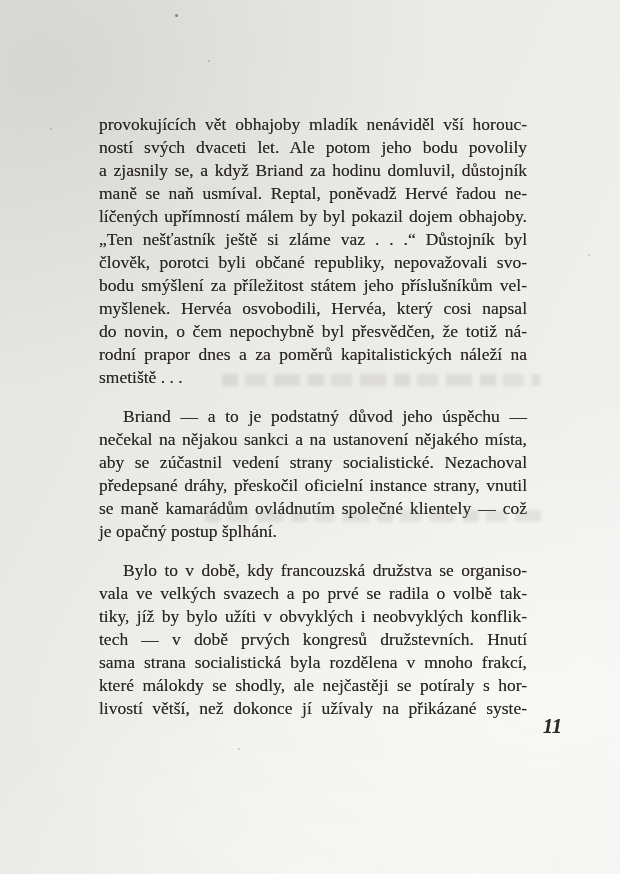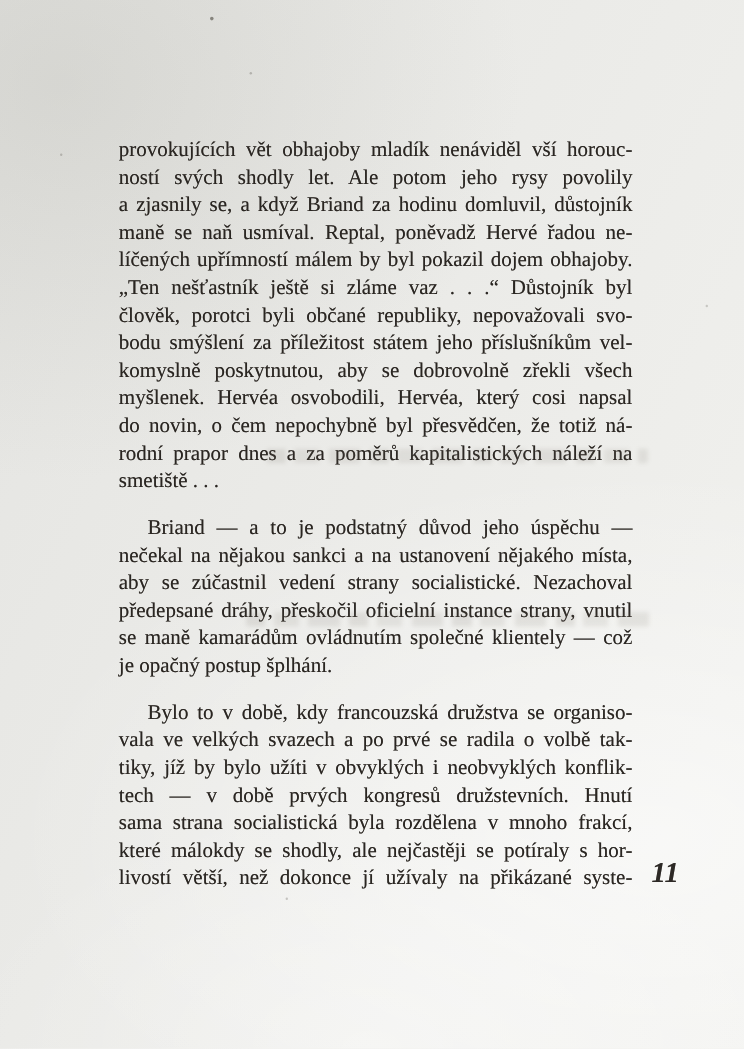--- a/index.html
+++ b/index.html
@@ -33,21 +33,21 @@
     white-space:normal;
     height:23px;overflow:visible;
   }
   .line.endline{
     text-align:right;
     text-align-last:left;
   }
   .line.indent{text-indent:24px;}
   .page-number{
     position:absolute;left:543px;top:715px;width:34px;
-    font-style:italic;font-weight:700;font-size:24px;
+    font-style:italic;font-weight:700;font-size:20px;
     color:#2d2926;text-align:left;
     text-shadow:0 0 0.5px rgba(46,40,34,0.5);
   }
   .ghost{
     position:absolute;height:12px;border-radius:2px;
     background:repeating-linear-gradient(90deg,
       rgba(118,112,102,0.38) 0 16px, rgba(118,112,102,0) 16px 23px,
       rgba(118,112,102,0.30) 23px 44px, rgba(118,112,102,0) 44px 52px,
       rgba(118,112,102,0.34) 52px 78px, rgba(118,112,102,0) 78px 86px);
     filter:blur(1.6px);
@@ -60,28 +60,27 @@
   }
 </style>
 </head>
 <body>
 
 <div class="scan-page">
 
   <div class="text-block">
       <div class="paragraph">
         <div class="line">provokujících vět obhajoby mladík nenáviděl vší horouc-</div>
-        <div class="line">ností svých shodly let. Ale potom jeho rysy povolily</div>
+        <div class="line">ností svých dvaceti let. Ale potom jeho bodu povolily</div>
         <div class="line">a zjasnily se, a když Briand za hodinu domluvil, důstojník</div>
         <div class="line">maně se naň usmíval. Reptal, poněvadž Hervé řadou ne-</div>
         <div class="line">líčených upřímností málem by byl pokazil dojem obhajoby.</div>
         <div class="line">„Ten nešťastník ještě si zláme vaz . . .“ Důstojník byl</div>
         <div class="line">člověk, porotci byli občané republiky, nepovažovali svo-</div>
         <div class="line">bodu smýšlení za příležitost státem jeho příslušníkům vel-</div>
-        <div class="line">komyslně poskytnutou, aby se dobrovolně zřekli všech</div>
         <div class="line">myšlenek. Hervéa osvobodili, Hervéa, který cosi napsal</div>
         <div class="line">do novin, o čem nepochybně byl přesvědčen, že totiž ná-</div>
         <div class="line">rodní prapor dnes a za poměrů kapitalistických náleží na</div>
         <div class="line endline">smetiště . . .</div>
       </div>
       <div class="paragraph">
         <div class="line indent">Briand — a to je podstatný důvod jeho úspěchu —</div>
         <div class="line">nečekal na nějakou sankci a na ustanovení nějakého místa,</div>
         <div class="line">aby se zúčastnil vedení strany socialistické. Nezachoval</div>
         <div class="line">předepsané dráhy, přeskočil oficielní instance strany, vnutil</div>

